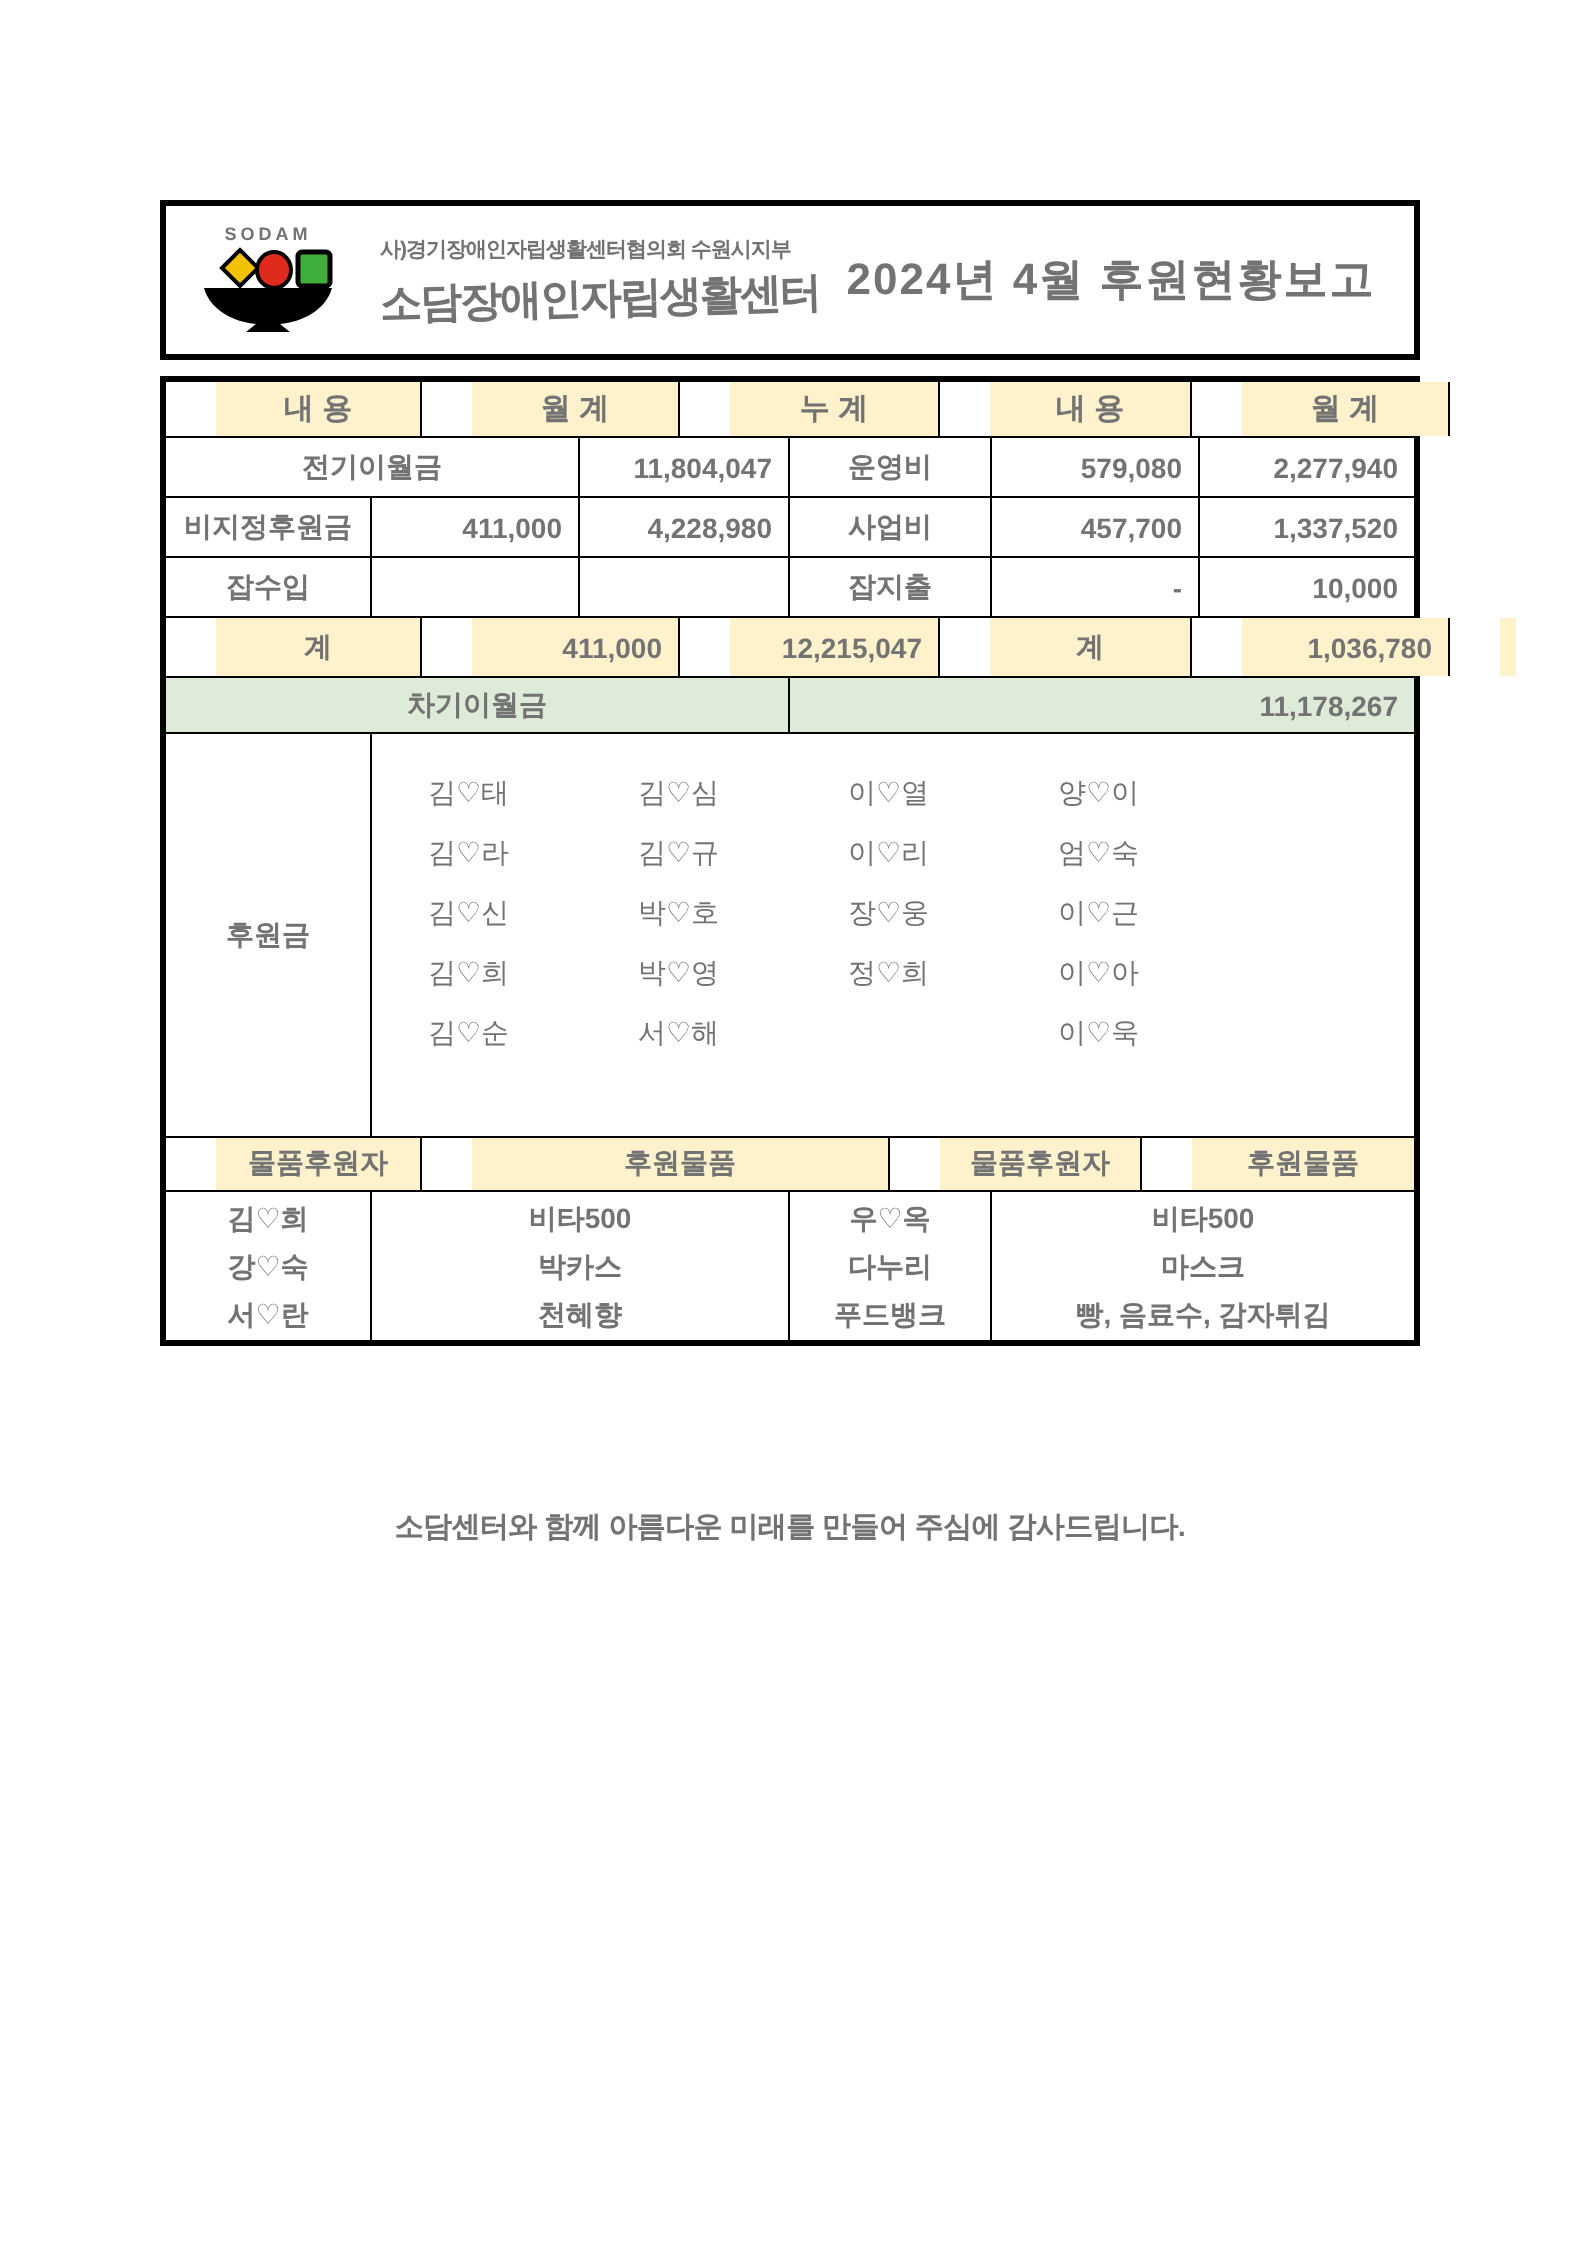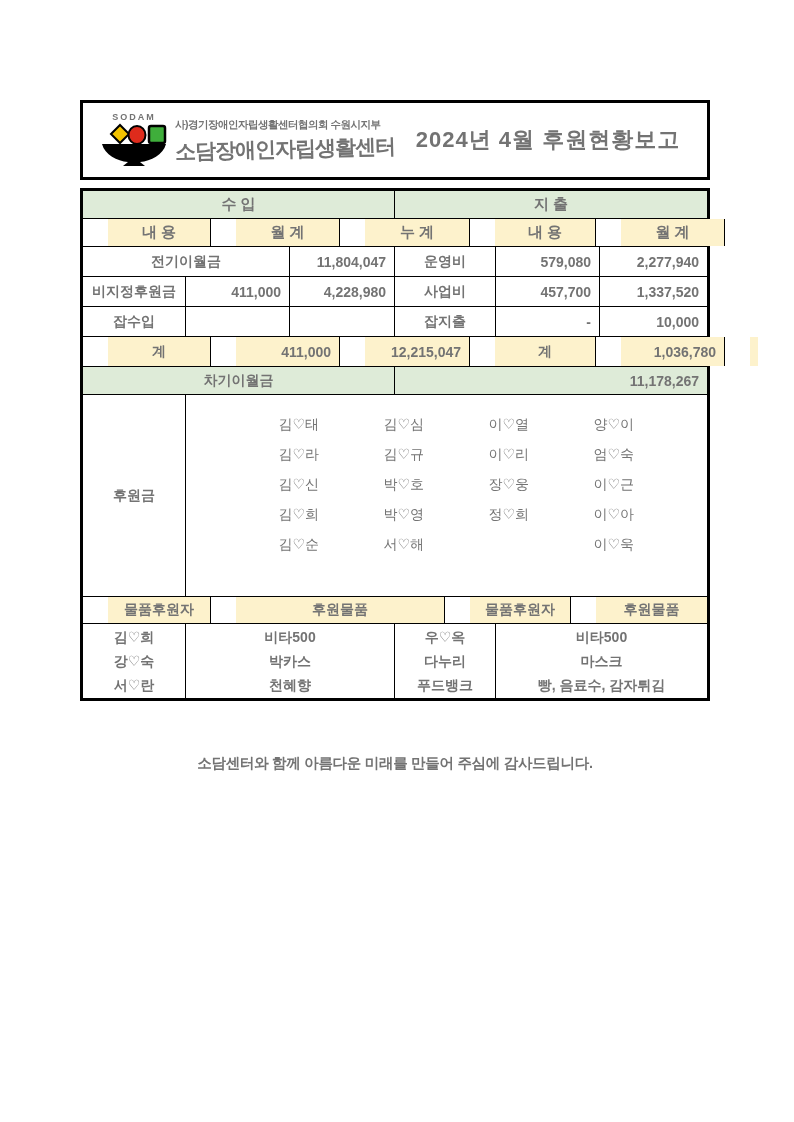--- a/index.html
+++ b/index.html
@@ -30,20 +30,21 @@
     flex-direction: column;
     align-items: center;
     padding-left: 14px;
   }
   .org-block {
     flex: 0 0 152px;
     display: flex;
     flex-direction: column;
     justify-content: center;
     padding-left: 4px;
+    margin-left: 15px;
   }
   .org-small {
     font-size: 10.5px;
     font-weight: bold;
     letter-spacing: -0.5px;
     white-space: nowrap;
   }
   .org-name {
     font-size: 21px;
     font-weight: 900;
@@ -102,21 +103,20 @@
   .h-ghead { height: 27px; }
   .h-gbody { height: 74px; }
   .h-group .c, .h-head .c { font-size: 15px; }
 
   
   .donor-cell { align-items: flex-start !important; }
   .donor-grid {
     display: flex;
     padding: 14px 0 0 28px;
     font-weight: normal;
-    text-align: right;
   }
   .donor-col { width: 105px; display: flex; flex-direction: column; }
   .donor-name { height: 30px; line-height: 30px; font-size: 14px; font-weight: normal; }
 
   
   .goods-lines {
     flex-direction: column;
     justify-content: center;
     padding: 0;
   }
@@ -158,24 +158,20 @@
     </div>
     <div class="org-block">
       <div class="org-small">사)경기장애인자립생활센터협의회 수원시지부</div>
       <div class="org-name">소담장애인자립생활센터</div>
     </div>
     <div class="header-title">2024년 4월 후원현황보고</div>
   </div>
 
   <div class="tbl">
 
-    <div class="r h-group">
-      <div class="c ctr bg-green wHalf">수  입</div>
-      <div class="c ctr bg-green">지  출</div>
-    </div>
 
     <div class="r h-head">
       <div class="c ctr bg-cream w1">내  용</div>
       <div class="c ctr bg-cream w2">월 계</div>
       <div class="c ctr bg-cream w3">누 계</div>
       <div class="c ctr bg-cream w4">내  용</div>
       <div class="c ctr bg-cream w5">월 계</div>
       <div class="c ctr bg-cream">누 계</div>
     </div>
 

